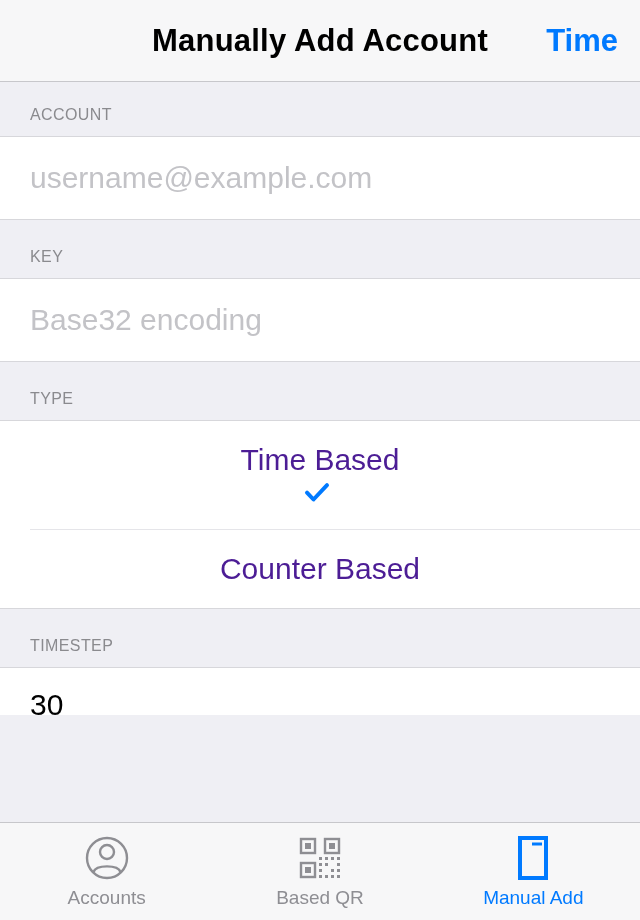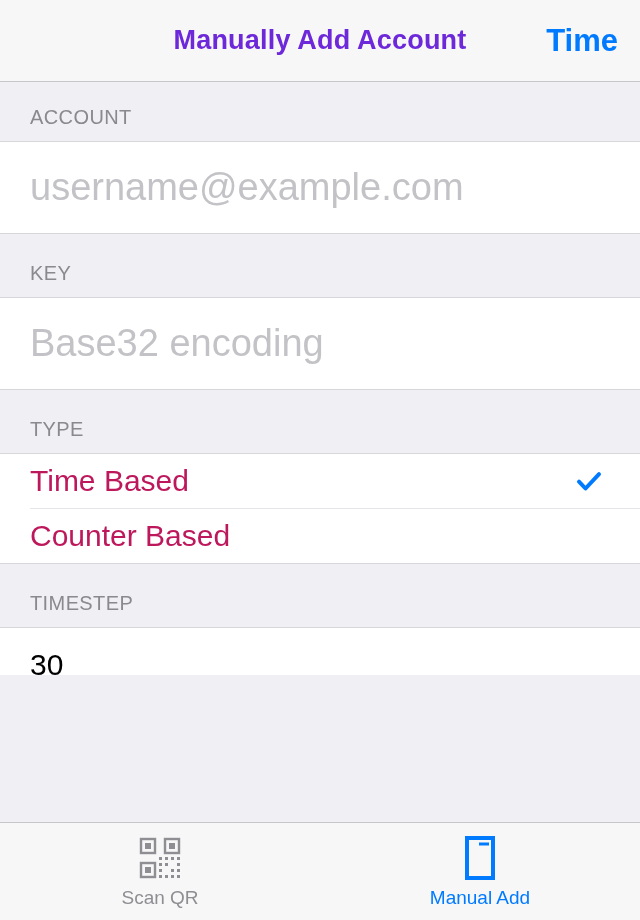--- a/index.html
+++ b/index.html
@@ -13,70 +13,71 @@
     .navbar {
       height: 82px;
       background: #f7f7f8;
       border-bottom: 1px solid #c7c7cb;
       position: relative;
       display: flex;
       align-items: center;
       justify-content: center;
     }
     .navbar-title {
-      font-size: 27px;
+      font-size: 31px;
       font-weight: 600;
-      color: #6d28d9;
+      color: #000000;
       letter-spacing: 0.2px;
     }
     .navbar-done {
       position: absolute;
       right: 22px;
       font-size: 31px;
       font-weight: 600;
       color: #007aff;
     }
     .section-header {
       padding: 28px 30px 12px 30px;
-      font-size: 20px;
+      font-size: 16px;
       color: #8a8a8e;
       letter-spacing: 0.4px;
     }
     .section-header.short { padding-top: 24px; }
     .cell {
       background: #fff;
       border-top: 1px solid #d7d7db;
       border-bottom: 1px solid #d7d7db;
       padding: 24px 30px;
       font-size: 30px;
       display: flex;
       align-items: center;
       justify-content: space-between;
     }
     .cell input {
       border: none;
       outline: none;
       width: 100%;
-      font-size: 38px;
+      font-size: 30px;
       font-family: inherit;
       color: #000;
     }
     .cell input::placeholder { color: #c3c3c7; }
     .group {
       background: #fff;
       border-top: 1px solid #d7d7db;
       border-bottom: 1px solid #d7d7db;
     }
     .row {
-      padding: 10px 30px;
-      font-size: 30px;
-      color: #be185d;
+      padding: 22px 30px;
+      font-size: 30px;
+      color: #4c1d95;
       display: flex;
       align-items: center;
       justify-content: space-between;
+      flex-direction: column;
     }
     .row + .row {
       border-top: 1px solid #e5e5e9;
       margin-left: 30px;
       padding-left: 0;
     }
     .row + .row .row-inner {
       flex: 1;
       display: flex;
       align-items: center;
@@ -157,20 +158,30 @@
     </div>
   </div>
 </div>
 
 <div class="section-header">TIMESTEP</div>
 <div class="timestep-cell">
   <span>30</span>
 </div>
 
 <div class="tabbar">
+  <div class="tab">
+    <div class="tab-icon">
+      <svg viewBox="0 0 46 46" width="46" height="46">
+        <circle cx="23" cy="23" r="20" stroke="#8e8e93" stroke-width="2.4" fill="none"></circle>
+        <circle cx="23" cy="17" r="7" stroke="#8e8e93" stroke-width="2.4" fill="none"></circle>
+        <path d="M9.5 37 C12 29.5, 34 29.5, 36.5 37" stroke="#8e8e93" stroke-width="2.4" fill="none"></path>
+      </svg>
+    </div>
+    <div class="tab-label">Accounts</div>
+  </div>
   <div class="tab">
     <div class="tab-icon">
       <svg viewBox="0 0 46 46" width="46" height="46">
         <g fill="#8e8e93">
           <rect x="4" y="4" width="14" height="14" fill="none" stroke="#8e8e93" stroke-width="2.4"></rect>
           <rect x="8" y="8" width="6" height="6"></rect>
           <rect x="28" y="4" width="14" height="14" fill="none" stroke="#8e8e93" stroke-width="2.4"></rect>
           <rect x="32" y="8" width="6" height="6"></rect>
           <rect x="4" y="28" width="14" height="14" fill="none" stroke="#8e8e93" stroke-width="2.4"></rect>
           <rect x="8" y="32" width="6" height="6"></rect>
@@ -184,21 +195,21 @@
           <rect x="28" y="28" width="3" height="3"></rect>
           <rect x="34" y="34" width="3" height="3"></rect>
           <rect x="40" y="28" width="3" height="3"></rect>
           <rect x="28" y="40" width="3" height="3"></rect>
           <rect x="40" y="40" width="3" height="3"></rect>
           <rect x="34" y="40" width="3" height="3"></rect>
           <rect x="40" y="34" width="3" height="3"></rect>
         </g>
       </svg>
     </div>
-    <div class="tab-label">Scan QR</div>
+    <div class="tab-label">Based QR</div>
   </div>
   <div class="tab active">
     <div class="tab-icon">
       <svg viewBox="0 0 46 46" width="46" height="46">
         <rect x="10" y="3" width="26" height="40" fill="none" stroke="#007aff" stroke-width="4"></rect>
         <line x1="22" y1="9" x2="32" y2="9" stroke="#007aff" stroke-width="3"></line>
       </svg>
     </div>
     <div class="tab-label">Manual Add</div>
   </div>

